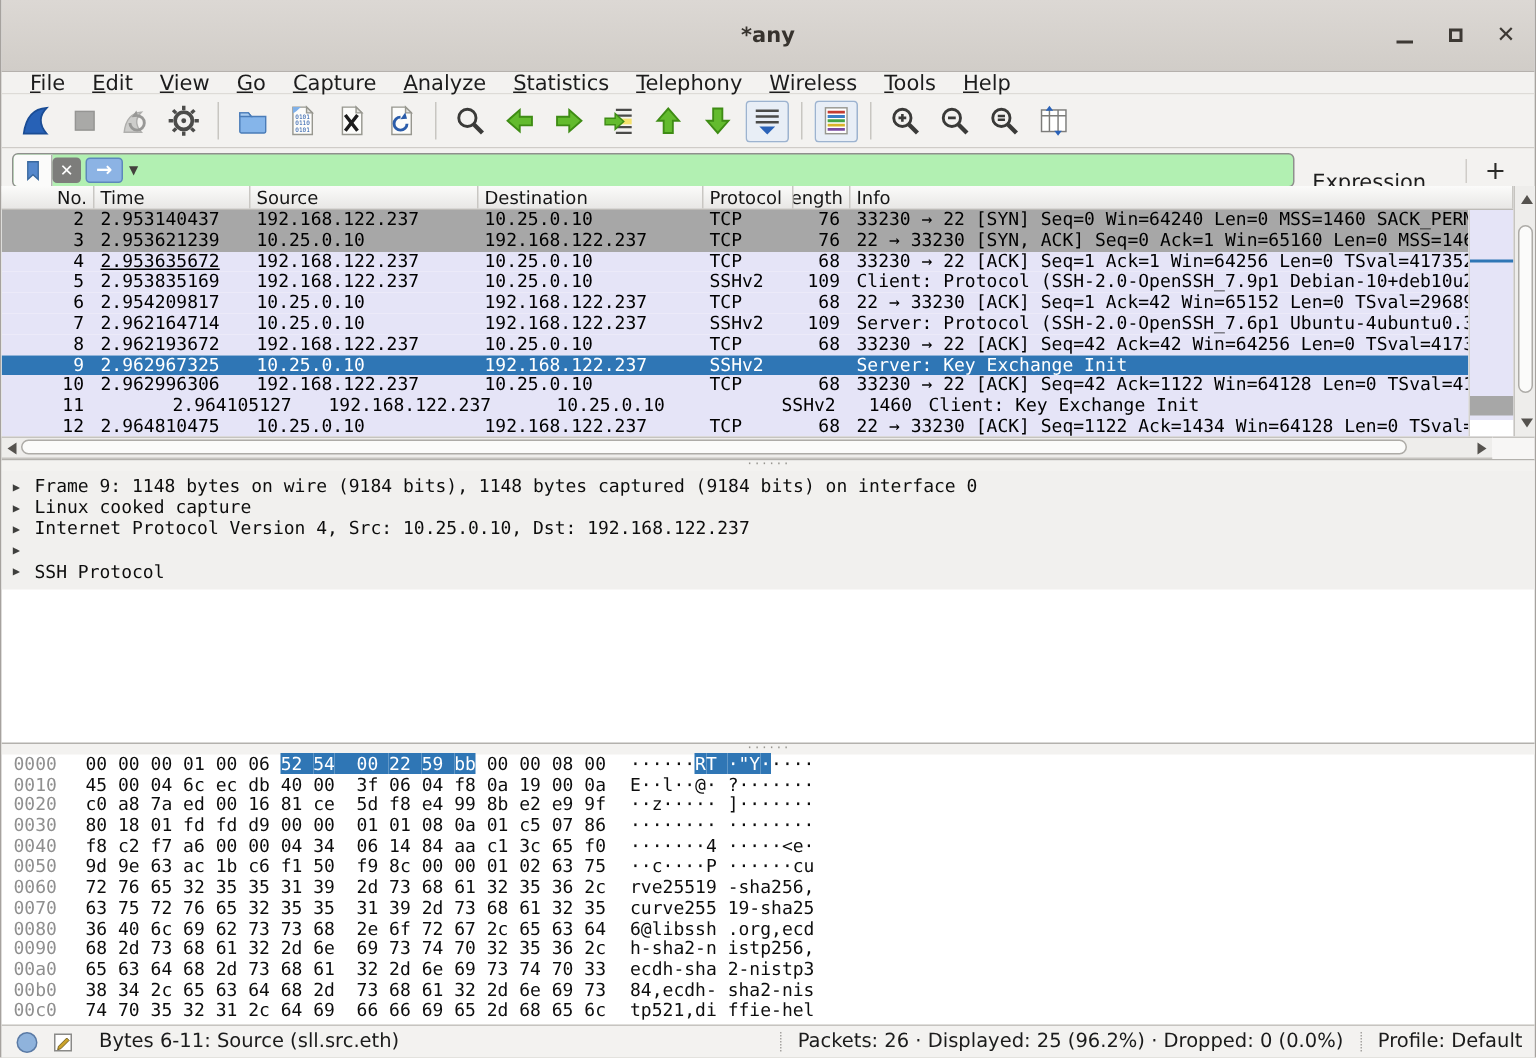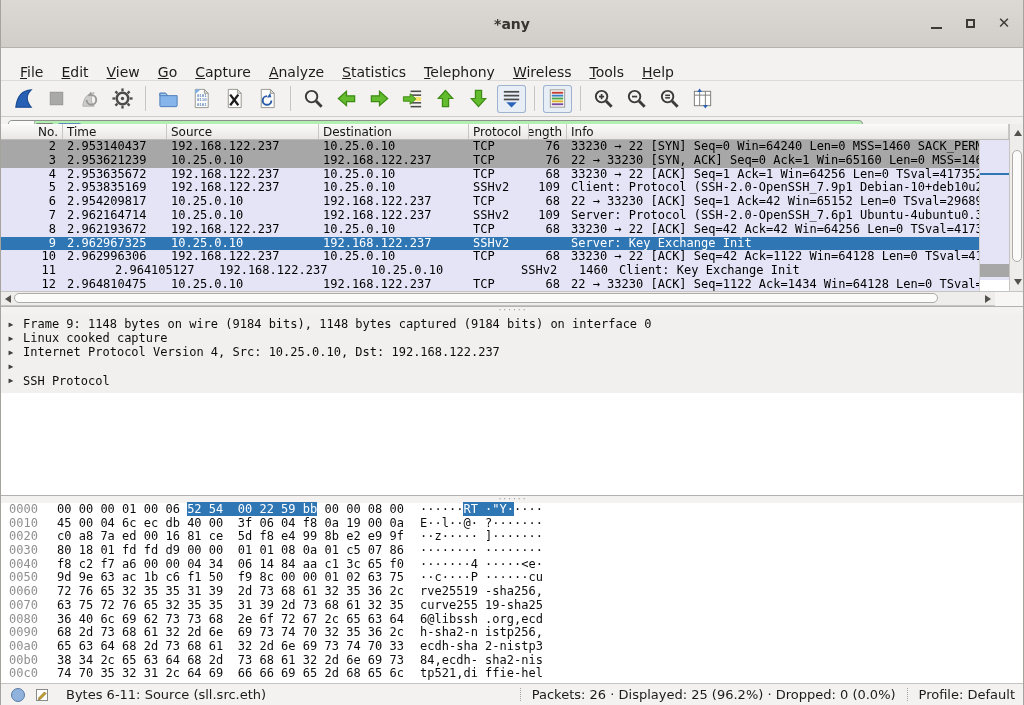--- a/index.html
+++ b/index.html
@@ -9,21 +9,21 @@
   
   .titlebar{height:48px;background:linear-gradient(#dcd8d4,#d1cdc8);border-bottom:1px solid #b5b1ad;
             display:flex;align-items:center;justify-content:center;position:relative;}
   .title{font-weight:bold;font-size:14px;color:#37332e;}
   .win-controls{position:absolute;right:8px;top:0;height:100%;display:flex;align-items:center;gap:12px;}
   .win-btn{width:22px;height:22px;display:flex;align-items:center;justify-content:center;}
   .glyph-min{width:11px;height:2px;background:#3d3934;margin-top:8px;}
   .glyph-max{width:9px;height:9px;border:2px solid #3d3934;}
   .glyph-close{font-size:15px;font-weight:bold;color:#3d3934;line-height:1;}
   
-  .menubar{height:33px;background:#f3f2f0;border-bottom:1px solid #dddbd7;display:flex;align-items:flex-end;padding-left:10px;font-size:14px;}
+  .menubar{height:15px;background:#f3f2f0;border-bottom:1px solid #dddbd7;display:flex;align-items:flex-start;padding-left:10px;font-size:14px;}
   .menu-item{display:inline-block;padding:0 9px;color:#1c1c1c;}
   .menu-item::first-letter{text-decoration:underline;}
   
   .toolbar{height:36px;background:#f3f2f0;border-bottom:1px solid #cfccc8;display:flex;align-items:center;padding-left:6px;}
   .tb-btn{width:29px;height:28px;display:flex;align-items:center;justify-content:center;margin:0 2px;border-radius:3px;}
   .tb-btn svg{width:23px;height:23px;}
   .tb-btn.pressed{background:#e8eef6;box-shadow:inset 0 0 0 1px #9db3cf;}
   .tb-sep{width:1px;height:25px;background:#c8c6c1;margin:0 6px;}
   
   .filterbar{height:30px;background:#f3f2f0;border-bottom:1px solid #c5c3bf;display:flex;align-items:center;padding:0 7px;}
@@ -328,21 +328,21 @@
           <span class="pc r" style="width: 62px;">3</span>
           <span class="pc" style="width: 104px;">2.953621239</span>
           <span class="pc" style="width: 152px;">10.25.0.10</span>
           <span class="pc" style="width: 150px;">192.168.122.237</span>
           <span class="pc" style="width: 60px;">TCP</span>
           <span class="pc r" style="width: 38px;">76</span>
           <span class="pc" style="width: 412px;">22 → 33230 [SYN, ACK] Seq=0 Ack=1 Win=65160 Len=0 MSS=1460</span>
         </div>
         <div class="p-row tcp">
           <span class="pc r" style="width: 62px;">4</span>
-          <span class="pc" style="width: 104px;">2.953635672</span>
+          <span class="pc" style="width: 104px; text-decoration: underline;">2.953635672</span>
           <span class="pc" style="width: 152px;">192.168.122.237</span>
           <span class="pc" style="width: 150px;">10.25.0.10</span>
           <span class="pc" style="width: 60px;">TCP</span>
           <span class="pc r" style="width: 38px;">68</span>
           <span class="pc" style="width: 412px;">33230 → 22 [ACK] Seq=1 Ack=1 Win=64256 Len=0 TSval=4173521</span>
         </div>
         <div class="p-row tcp">
           <span class="pc r" style="width: 62px;">5</span>
           <span class="pc" style="width: 104px;">2.953835169</span>
           <span class="pc" style="width: 152px;">192.168.122.237</span>

